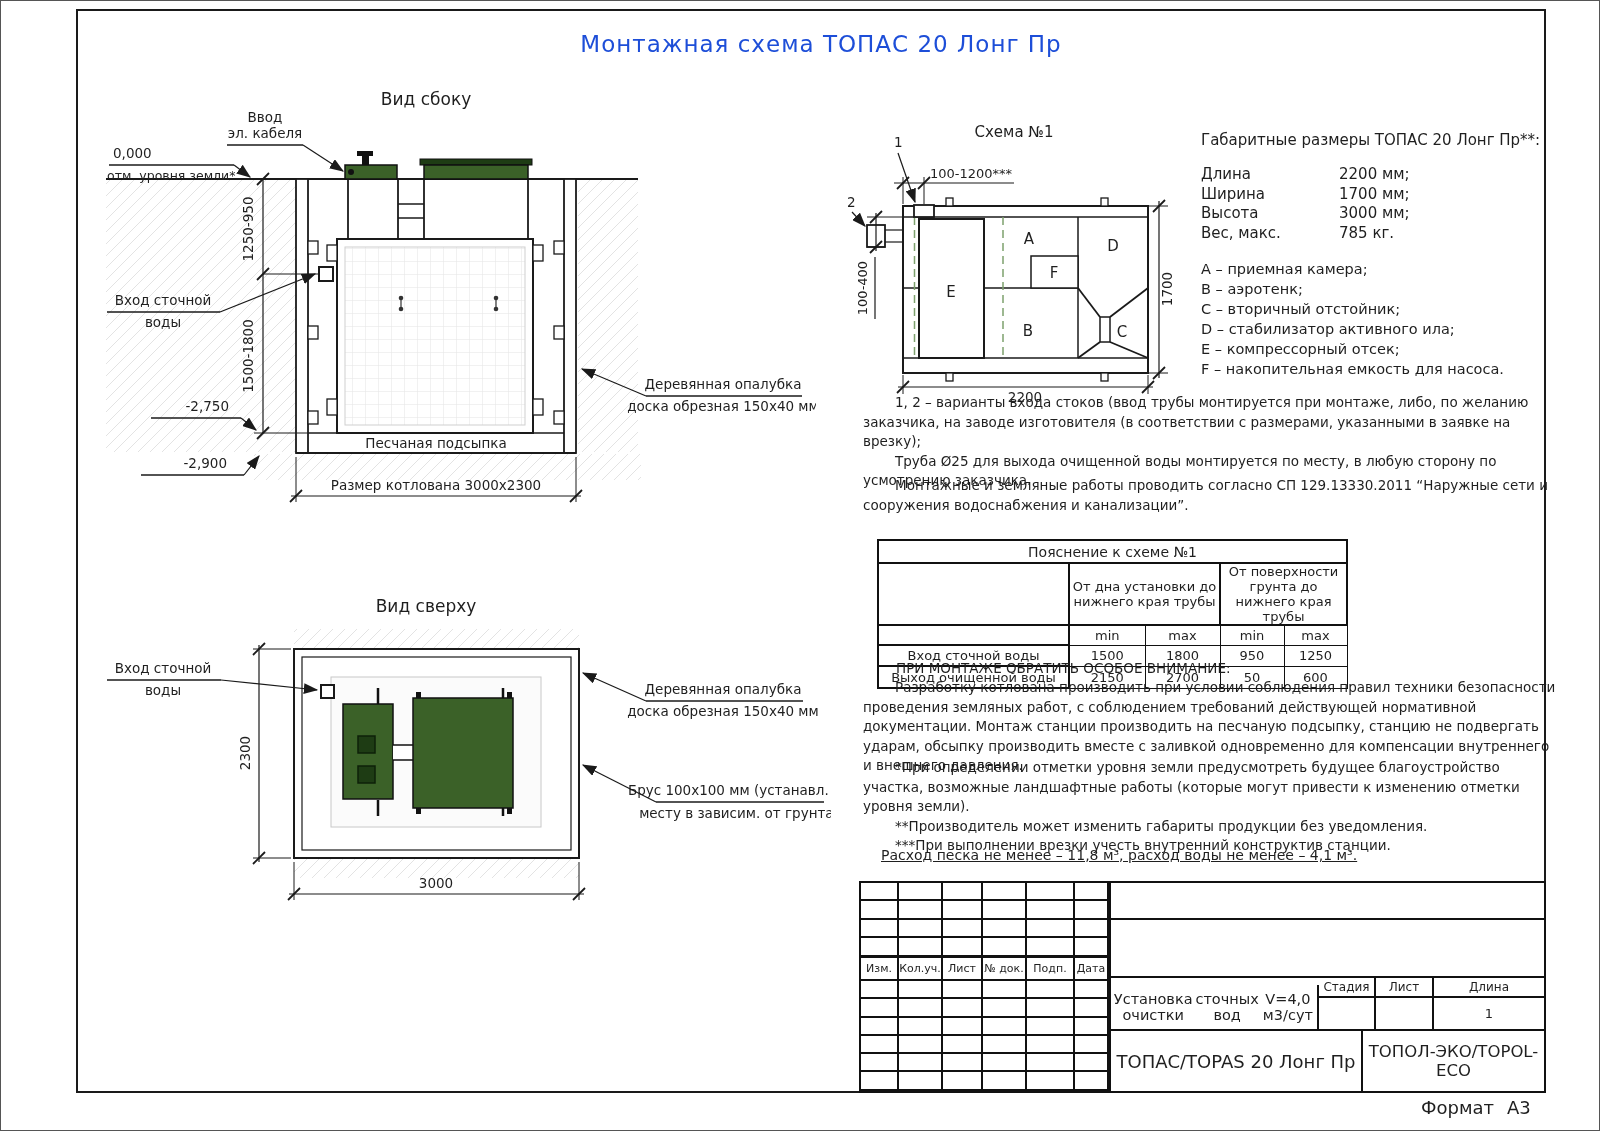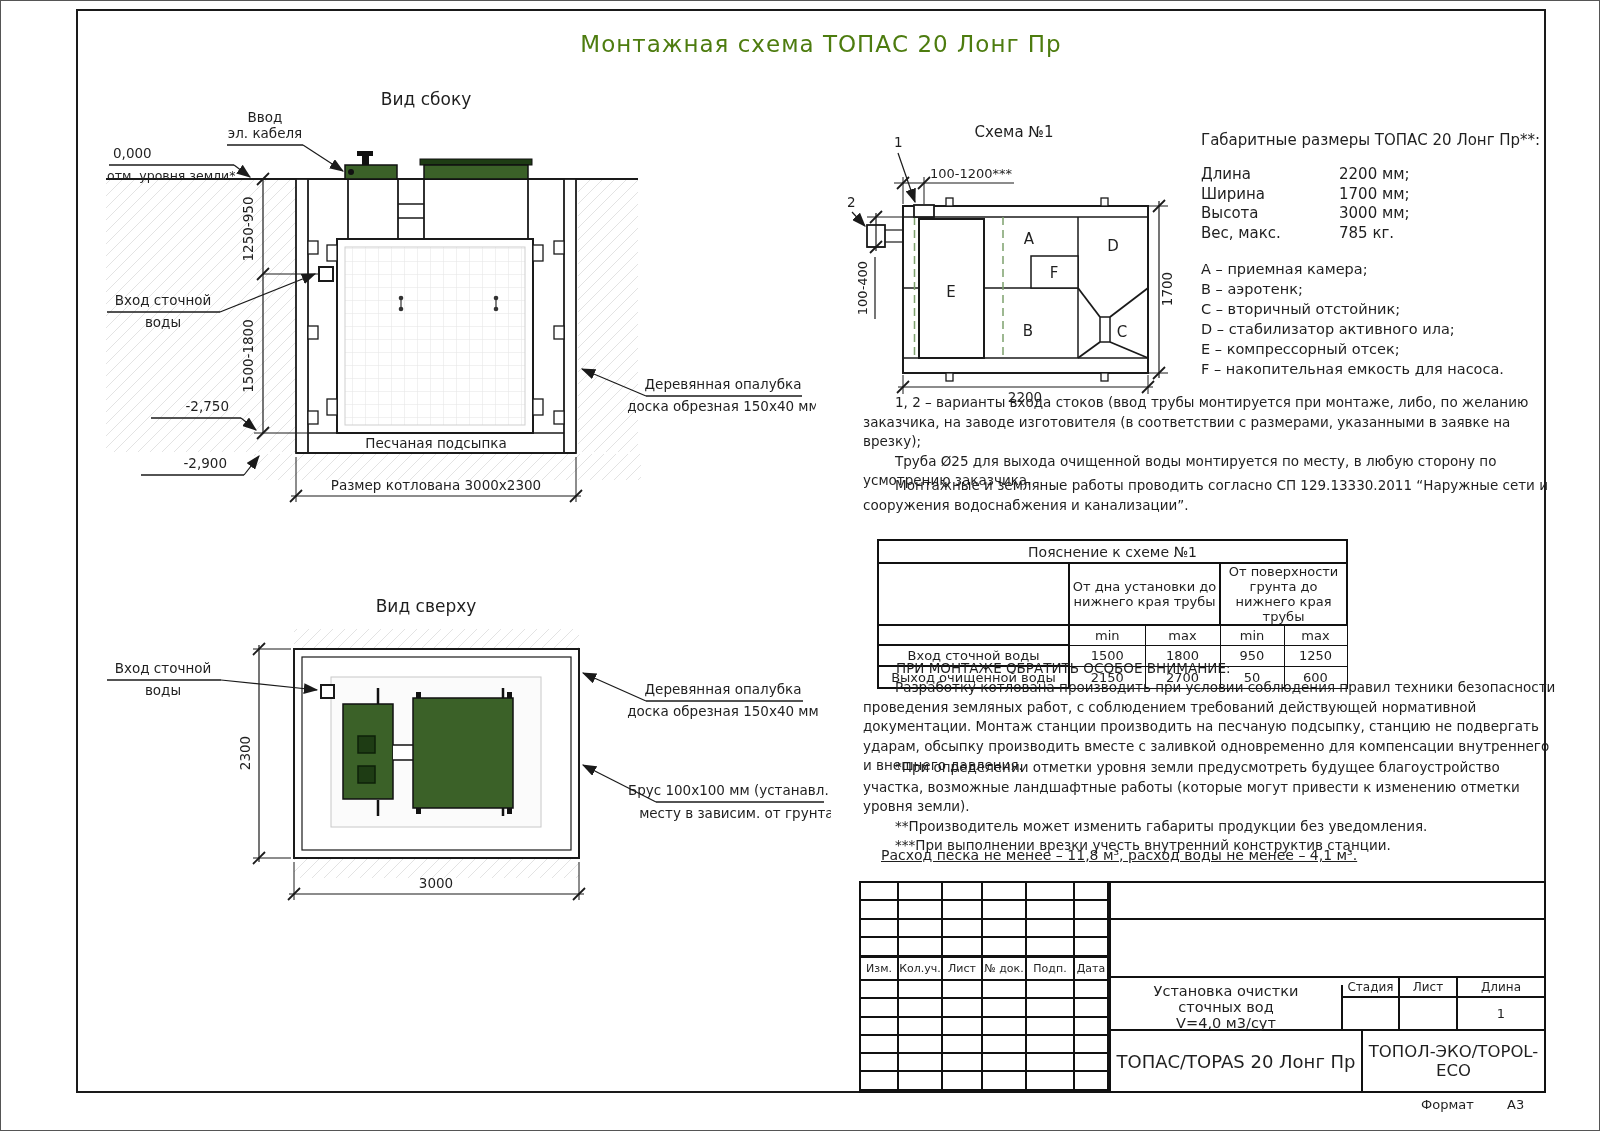--- a/index.html
+++ b/index.html
@@ -1,41 +1,41 @@
 <!DOCTYPE html>
 <html><head>
 <meta charset="utf-8">
 <style>
   html,body{margin:0;padding:0;background:#fff;}
   .page{position:relative;width:1600px;height:1131px;background:#fff;border:1px solid #555;
         box-sizing:border-box;font-family:"DejaVu Sans",sans-serif;color:#1f1f1f;overflow:hidden;}
   .abs{position:absolute;}
   .frame{border:2px solid #1a1a1a;box-sizing:border-box;}
-  .sheet-title{font-size:23px;letter-spacing:1px;color:#4d7c0f;text-align:center;}
+  .sheet-title{font-size:23px;letter-spacing:1px;color:#1d4ed8;text-align:center;}
   svg text{font-family:"DejaVu Sans",sans-serif;fill:#1f1f1f;}
   svg .lab{font-size:13.5px;} svg .lab2{font-size:12.5px;} svg .vt{font-size:17px;} svg .ltr{font-size:15px;}
   svg .sm{font-size:13px;}
   .spec-title{font-size:15px;}
   .spec-row{position:relative;height:19.5px;font-size:15px;}
   .spec-row .v{position:absolute;left:138px;top:0;}
   .legend-line{font-size:14.5px;line-height:20px;}
   .para{font-size:13.5px;line-height:19.5px;text-align:left;}
   .ind{text-indent:32px;}
   .expl{border-collapse:collapse;table-layout:fixed;font-size:13px;margin-top:13px;}
   .expl td,.expl th{border:1px solid #111;text-align:center;vertical-align:middle;padding:0 2px;font-weight:normal;}
   .expl .b{border-width:2px;}
   .expl .tt{font-size:14px;}
   .underl{text-decoration:underline;font-size:14px;}
   .stamp,.stamp *{box-sizing:border-box;}
   .stamp-cell{display:flex;align-items:center;justify-content:center;text-align:center;}
   .revgrid{background-repeat:no-repeat;}
   .rev-head{display:flex;border-top:2px solid #111;border-bottom:2px solid #111;}
   .rev-head span{display:flex;align-items:center;justify-content:center;font-size:11px;border-right:2px solid #111;height:100%;}
   .rev-head span:last-child{border-right:none;}
-  .fmt{font-size:13px;}
+  .fmt{font-size:18px;}
 </style>
 </head>
 <body>
 
 <div class="page">
 
   <div class="abs frame" style="left:75px;top:8px;width:1470px;height:1084px;"></div>
 
   <div class="abs sheet-title" style="left:520px;top:30px;width:600px;">Монтажная схема ТОПАС 20 Лонг Пр</div>
 
@@ -391,21 +391,21 @@
       repeating-linear-gradient(to bottom, transparent 0 16.3px, #111 16.3px 18.3px),
       linear-gradient(#111,#111),linear-gradient(#111,#111),linear-gradient(#111,#111),linear-gradient(#111,#111),linear-gradient(#111,#111);
       background-size:100% 100%,2px 100%,2px 100%,2px 100%,2px 100%,2px 100%;
       background-position:0 0,36px 0,80px 0,120px 0,164px 0,212px 0;background-repeat:repeat,no-repeat,no-repeat,no-repeat,no-repeat,no-repeat;"></div>
   </div>
 
   <div class="abs stamp" style="left:1108px;top:880px;width:437px;height:212px;border:2px solid #111;display:flex;flex-direction:column;">
     <div style="height:37px;border-bottom:2px solid #111;"></div>
     <div style="height:58px;border-bottom:2px solid #111;"></div>
     <div style="height:53px;border-bottom:2px solid #111;display:flex;">
-      <div class="stamp-cell" style="width:232px;border-right:2px solid #111;flex-direction:column;font-size:14.5px;line-height:16px;margin-top:7px;">
+      <div class="stamp-cell" style="width:208px;border-right:2px solid #111;flex-direction:row;font-size:14.5px;line-height:16px;margin-top:7px;">
         <div>Установка очистки</div>
         <div>сточных вод</div>
         <div>V=4,0 м3/сут</div>
       </div>
       <div style="flex:1;display:flex;flex-direction:column;">
         <div style="height:20px;display:flex;border-bottom:2px solid #111;font-size:12px;">
           <span class="stamp-cell" style="width:57px;border-right:2px solid #111;">Стадия</span>
           <span class="stamp-cell" style="width:58px;border-right:2px solid #111;">Лист</span>
           <span class="stamp-cell" style="flex:1;">Длина</span>
         </div>

